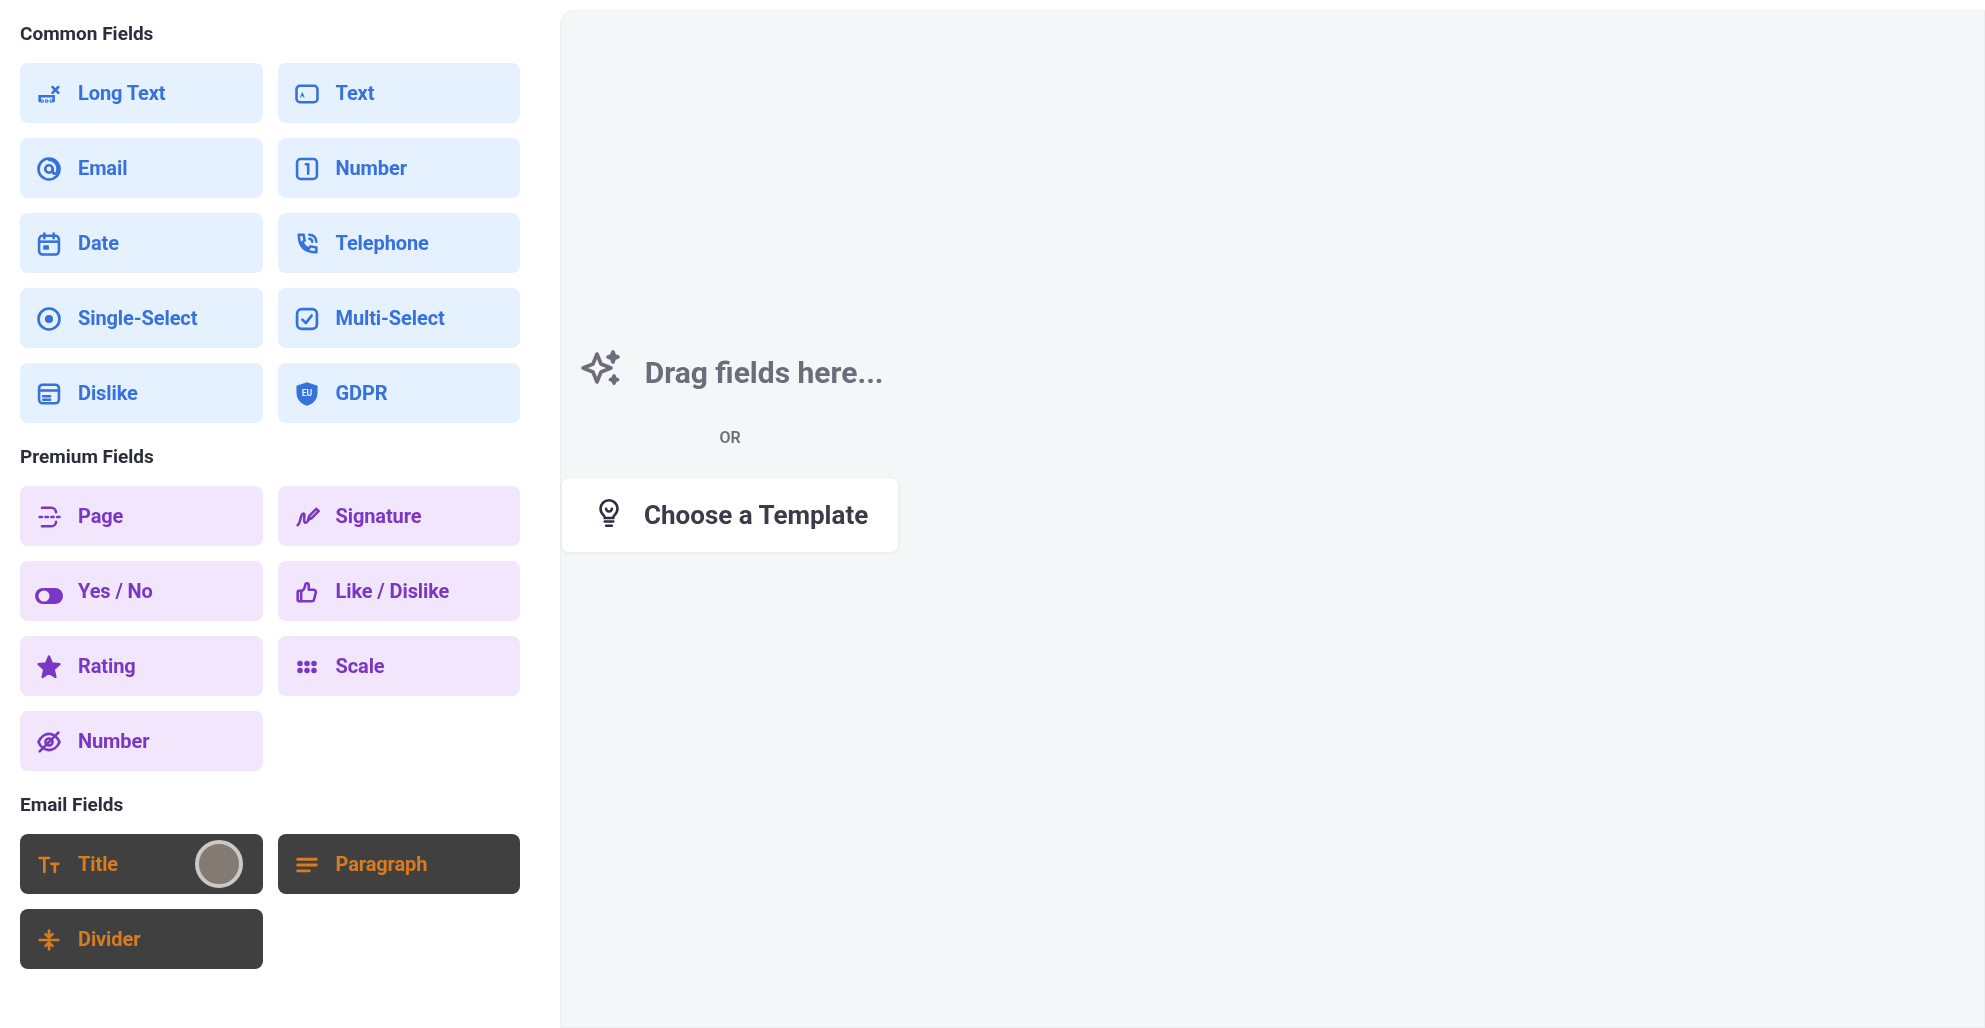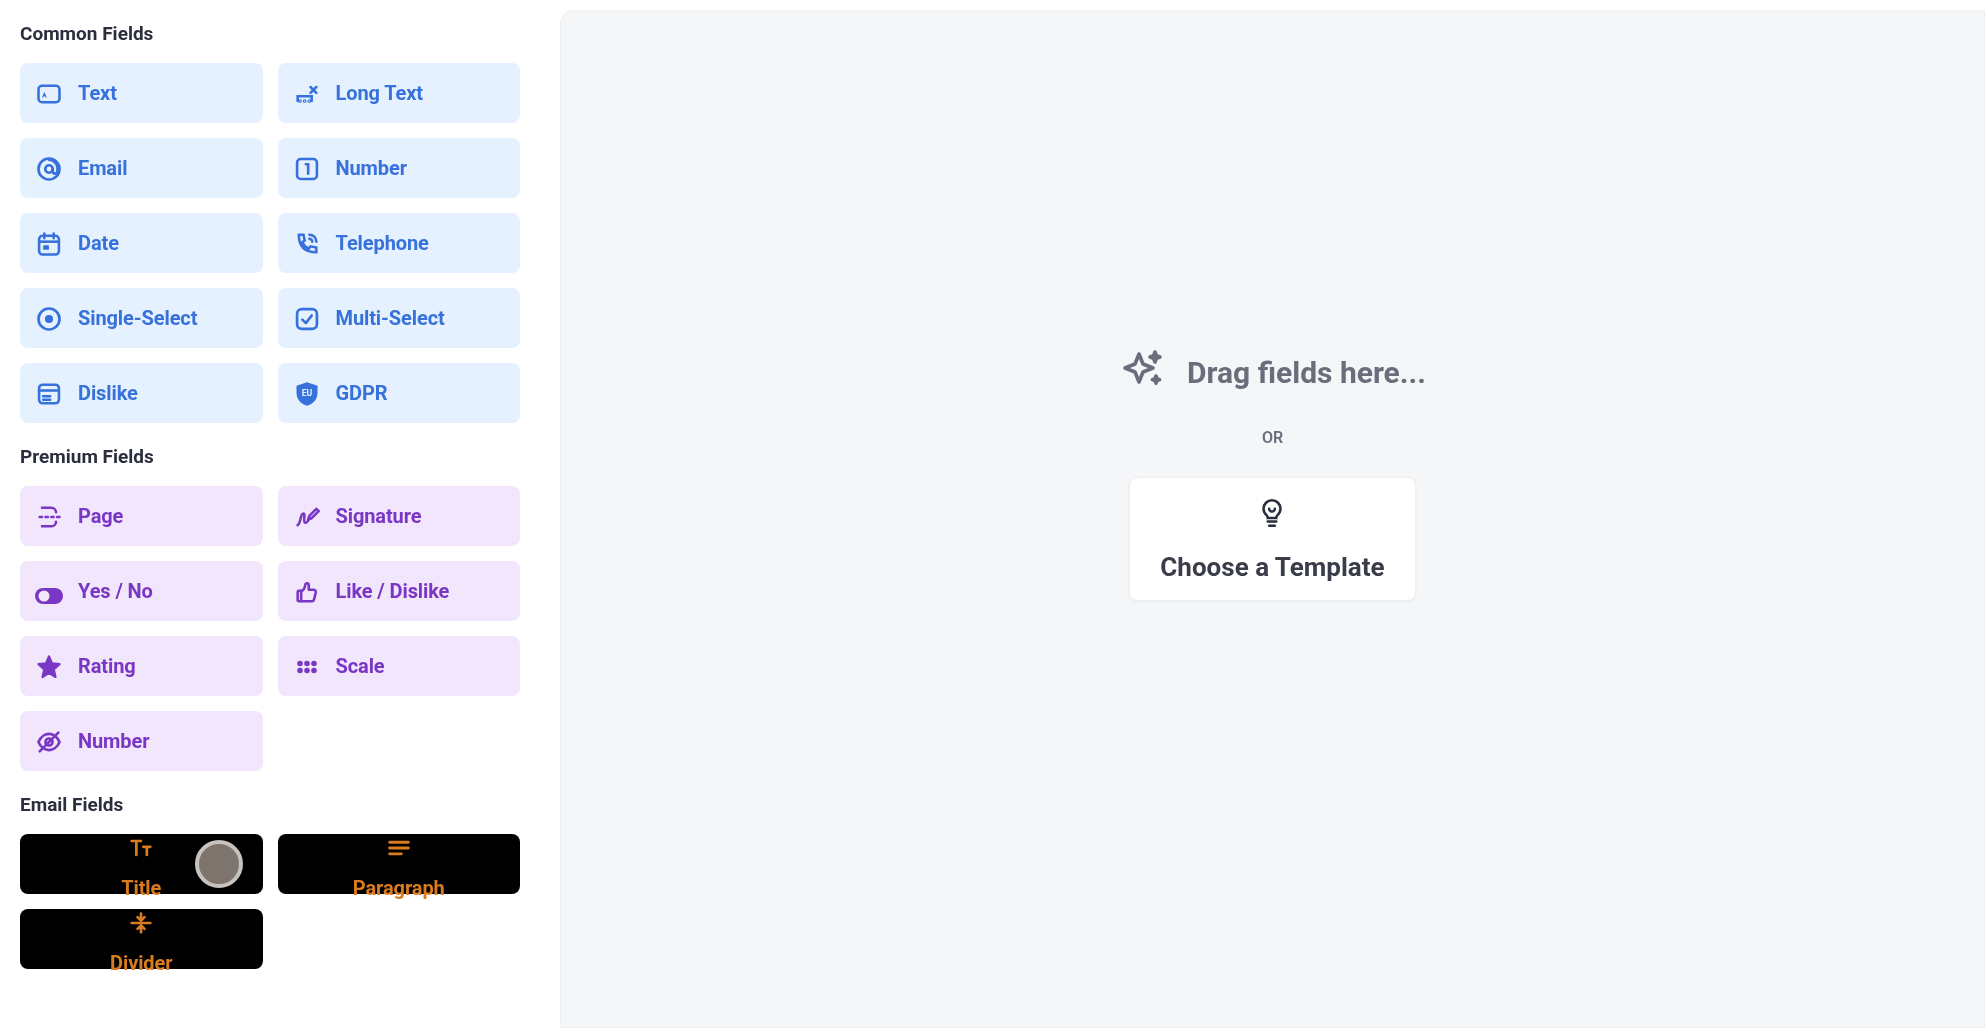--- a/index.html
+++ b/index.html
@@ -53,34 +53,34 @@
     font-weight: 700;
     letter-spacing: -0.1px;
   }
   .common { background: #e5f1fe; }
   .common .label { color: #3771db; }
   .common .icon svg { stroke: #3771db; fill: none; }
   .common .icon svg .fillme { fill:#3771db; }
   .premium { background: #f1e6fb; }
   .premium .label { color: #7a37c6; }
   .premium .icon svg { stroke: #7a37c6; fill: none; }
-  .layout { background: #000000; flex-direction: column; }
+  .layout { background: #404040; }
   .layout .label { color: #d97b1f; }
   .layout .icon svg { stroke: #d97b1f; fill: none; }
 
   .canvas-area {
     flex: 1;
     margin-left: 20px;
     margin-top: 10px;
     background: #f5f6f8;
     border: 1px solid #eceef1;
     border-radius: 14px 0 0 0;
     display: flex;
     align-items: flex-start;
-    justify-content: center;
+    justify-content: flex-start;
     padding-top: 335px;
   }
   .drop-center {
     display: flex;
     flex-direction: column;
     align-items: center;
     gap: 30px;
   }
   .drag-line {
     display: flex;
@@ -101,21 +101,20 @@
   .template-btn {
     display: flex;
     align-items: center;
     gap: 18px;
     background: #ffffff;
     border: 1px solid #edeef1;
     box-shadow: 0 1px 3px rgba(0,0,0,0.04);
     border-radius: 8px;
     padding: 18px 30px;
     cursor: pointer;
-    flex-direction: column;
   }
   .template-btn .bulb svg { stroke:#2b2e3d; }
   .template-btn .tlabel {
     font-size: 26px;
     font-weight: 700;
     color: #3a3d49;
   }
   .cursor-dot {
     position: absolute;
     right: 20px;
@@ -132,39 +131,39 @@
 </head>
 <body>
 
 <div class="sidebar">
 
   <div class="section-title">Common Fields</div>
   <div class="field-grid">
 
     <div class="field-item common">
       <span class="icon">
-        <svg width="28" height="28" viewBox="0 0 24 24" stroke-width="2.2">
-          <rect x="3" y="5" width="18" height="14" rx="3"></rect>
-          <path class="fillme" stroke="none" d="M8 10 L10 15 L9 15 L8.6 14 L7.4 14 L7 15 L6 15 Z"></path>
-        </svg>
-      </span>
-      <span class="label">Text</span>
-    </div>
-
-    <div class="field-item common">
-      <span class="icon">
         <svg width="28" height="28" viewBox="0 0 24 24" stroke-width="2.2" stroke-linecap="round">
           <path d="M4 18 L4 14 L16 14 L16 18"></path>
           <path d="M15 6 L20 11 M20 6 L15 11"></path>
           <circle cx="6" cy="18" r="0.5"></circle>
             <circle cx="10" cy="18" r="0.5"></circle>
             <circle cx="14" cy="18" r="0.5"></circle>
         </svg>
       </span>
       <span class="label">Long Text</span>
+    </div>
+
+    <div class="field-item common">
+      <span class="icon">
+        <svg width="28" height="28" viewBox="0 0 24 24" stroke-width="2.2">
+          <rect x="3" y="5" width="18" height="14" rx="3"></rect>
+          <path class="fillme" stroke="none" d="M8 10 L10 15 L9 15 L8.6 14 L7.4 14 L7 15 L6 15 Z"></path>
+        </svg>
+      </span>
+      <span class="label">Text</span>
     </div>
 
     <div class="field-item common">
       <span class="icon">
         <svg width="28" height="28" viewBox="0 0 24 24" stroke-width="2.3">
           <circle cx="12" cy="12" r="9"></circle>
           <circle cx="12" cy="12" r="3.2"></circle>
           <path d="M15.2 12 v2 a2 2 0 0 0 4 0 c1 -6 -3 -10 -7.2 -10" stroke-linecap="round"></path>
         </svg>
       </span>

